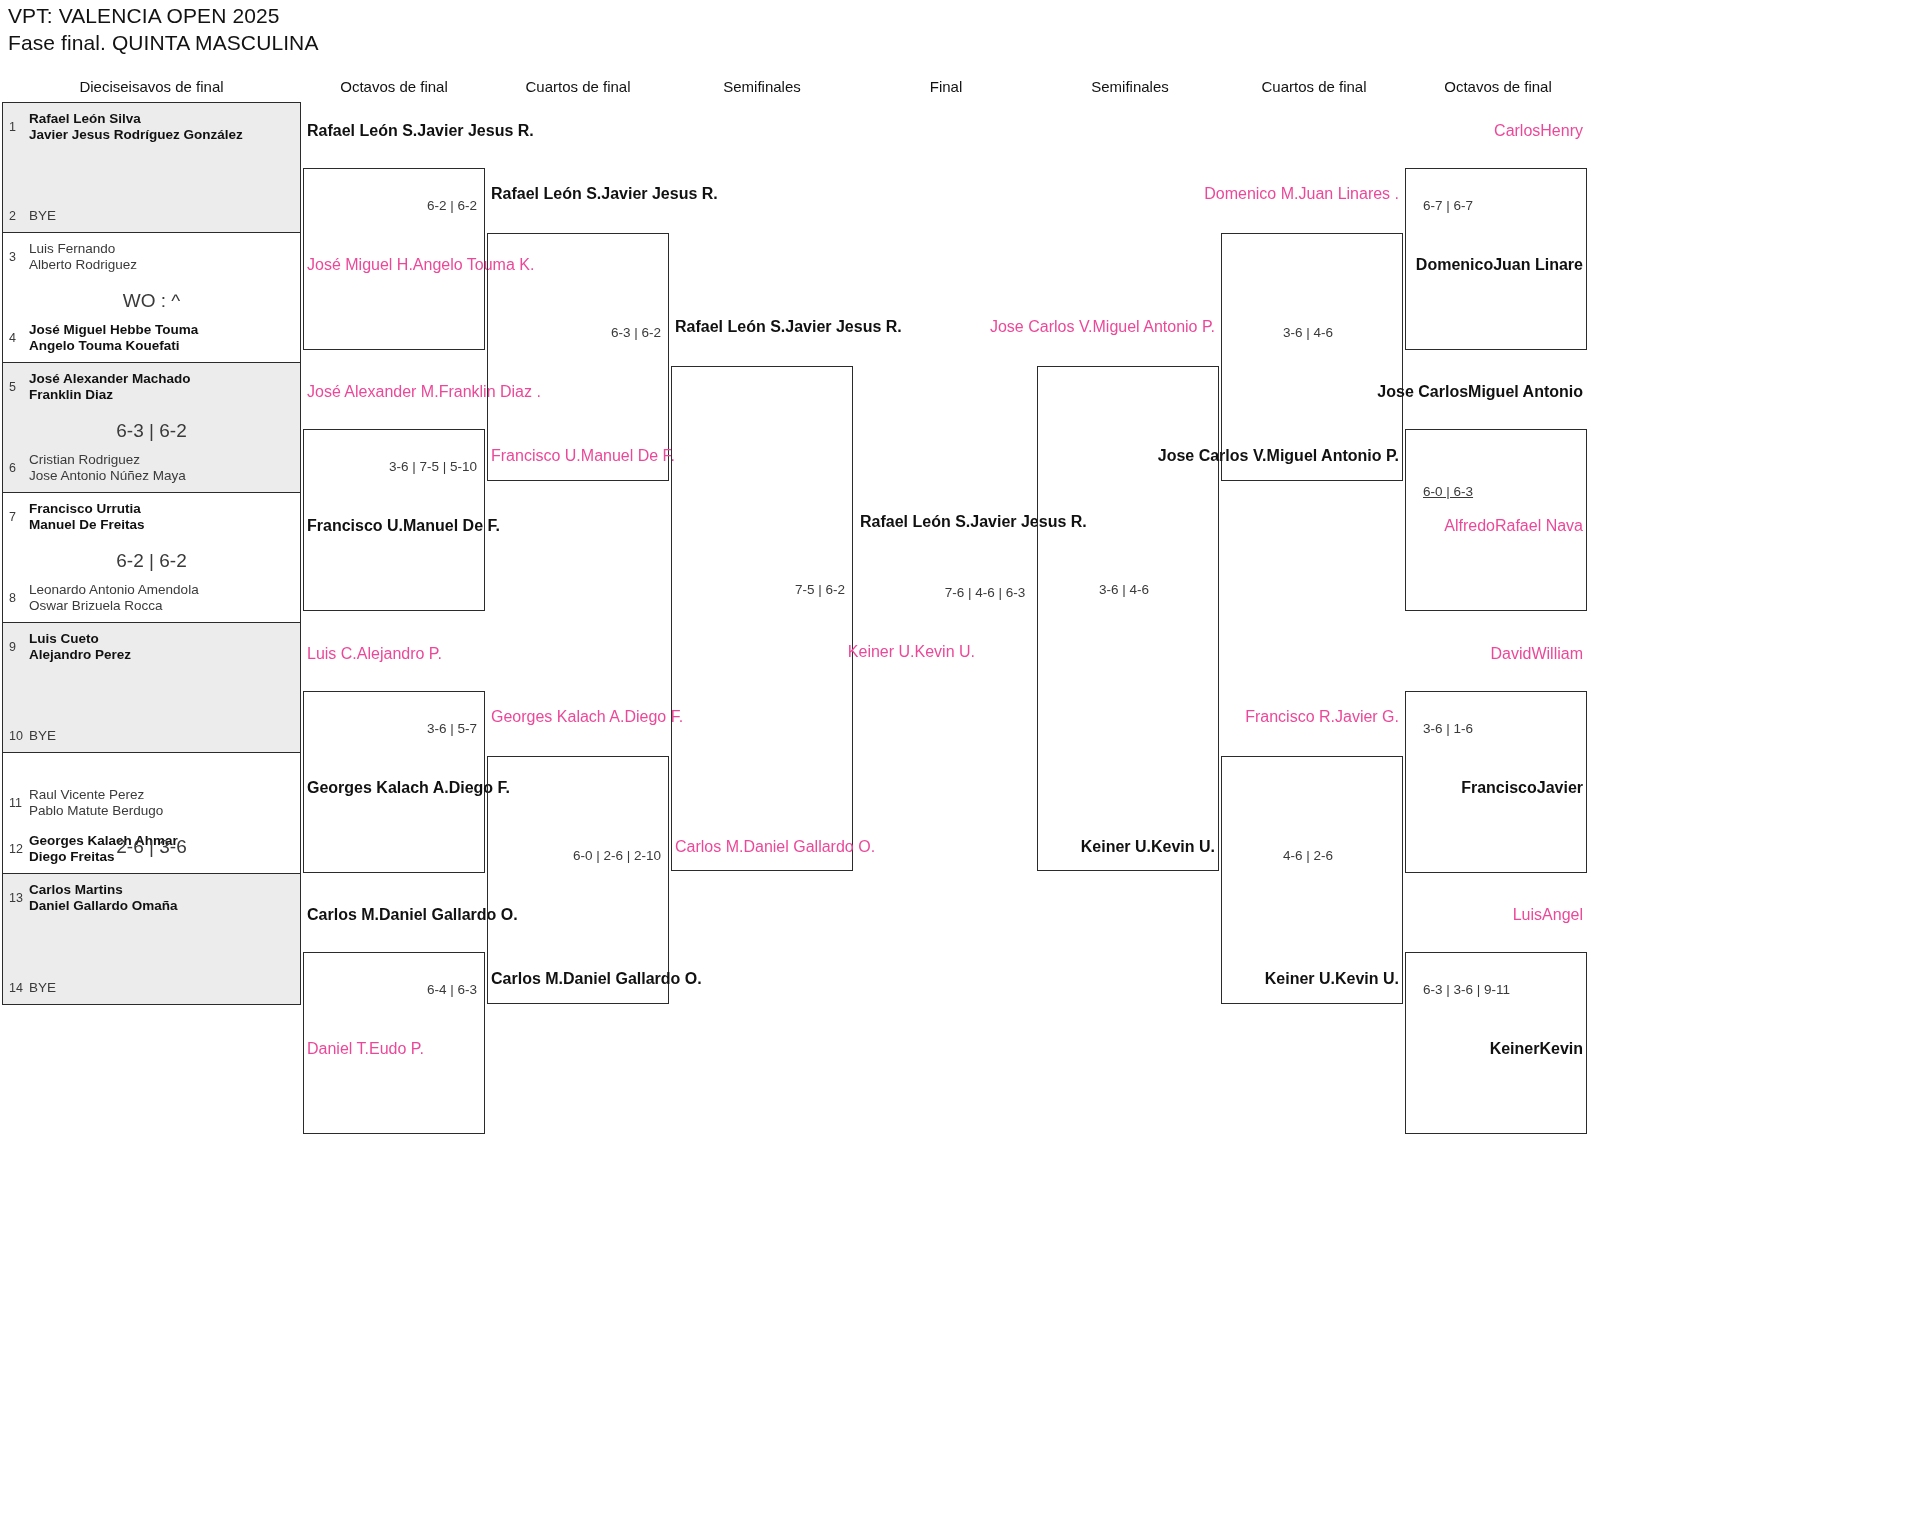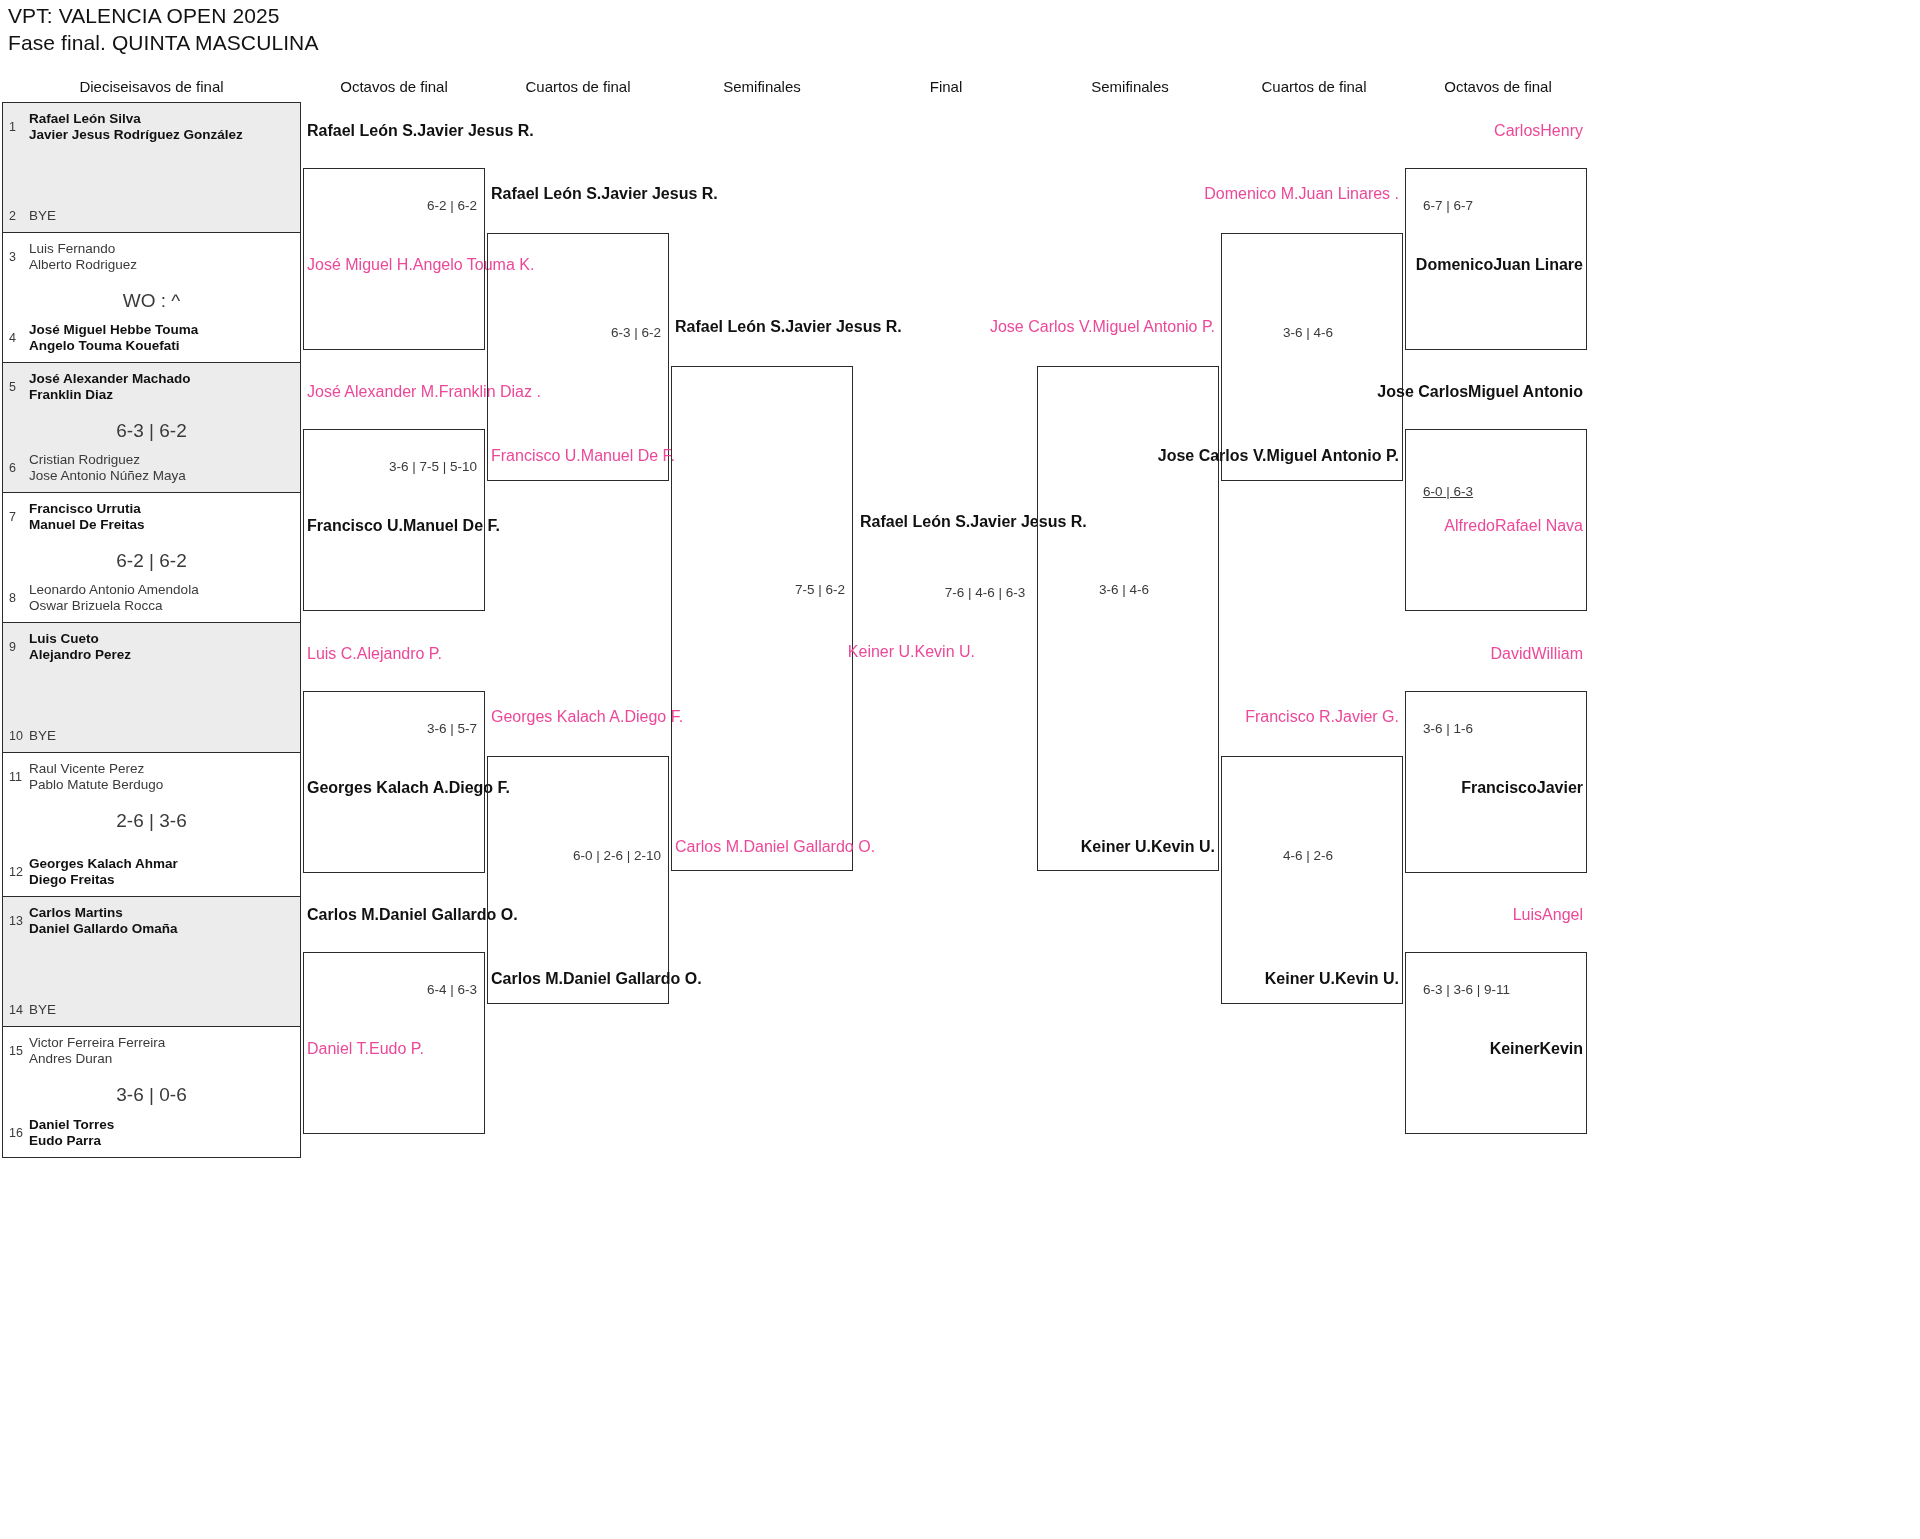--- a/index.html
+++ b/index.html
@@ -109,51 +109,40 @@
       <div class="seedpair shaded" style="height: 130px;">
         <div class="seedrow top">
           <span class="seednum">9</span>
           <span class="names win"><span>Luis Cueto</span><span class="n2">Alejandro Perez</span></span>
         </div>
         <div class="seedrow bot">
           <span class="seednum single">10</span>
           <span class="bye">BYE</span>
         </div>
       </div>
-      <div class="seedpair" style="height: 144px;">
+      <div class="seedpair" style="height: 95px; margin-top: 26px;">
         <div class="seedrow top">
           <span class="seednum">11</span>
           <span class="names"><span>Raul Vicente Perez</span><span class="n2">Pablo Matute Berdugo</span></span>
         </div>
         <div class="seedrow bot">
           <span class="seednum">12</span>
           <span class="names win"><span>Georges Kalach Ahmar</span><span class="n2">Diego Freitas</span></span>
         </div>
         <div class="seedscore" style="top: 57px;">2-6 | 3-6</div>
       </div>
       <div class="seedpair shaded" style="height: 130px;">
         <div class="seedrow top">
           <span class="seednum">13</span>
           <span class="names win"><span>Carlos Martins</span><span class="n2">Daniel Gallardo Omaña</span></span>
         </div>
         <div class="seedrow bot">
           <span class="seednum single">14</span>
           <span class="bye">BYE</span>
         </div>
-      </div>
-      <div class="seedpair" style="height: 130px;">
-        <div class="seedrow top">
-          <span class="seednum">15</span>
-          <span class="names"><span>Victor Ferreira Ferreira</span><span class="n2">Andres Duran</span></span>
-        </div>
-        <div class="seedrow bot">
-          <span class="seednum">16</span>
-          <span class="names win"><span>Daniel Torres</span><span class="n2">Eudo Parra</span></span>
-        </div>
-        <div class="seedscore" style="top: 57px;">3-6 | 0-6</div>
       </div>
     </div>
 
   <div id="bracket-layer">
       <div class="box " style="left: 303px; top: 168px; width: 182px; height: 182px;"></div>
       <div class="lbl win" style="position: absolute; left: 307px; top: 122px; text-align: left;"><span>Rafael León S.</span><span class="n2">Javier Jesus R.</span></div>
       <div class="lbl lose" style="position: absolute; left: 307px; top: 256px; text-align: left;"><span>José Miguel H.</span><span class="n2">Angelo Touma K.</span></div>
       <div class="sc" style="position: absolute; left: 477px; top: 198px; text-align: right; transform: translateX(-100%);">6-2 | 6-2</div>
       <div class="box " style="left: 303px; top: 429px; width: 182px; height: 182px;"></div>
       <div class="lbl lose" style="position: absolute; left: 307px; top: 383px; text-align: left;"><span>José Alexander M.</span><span class="n2">Franklin Diaz .</span></div>

